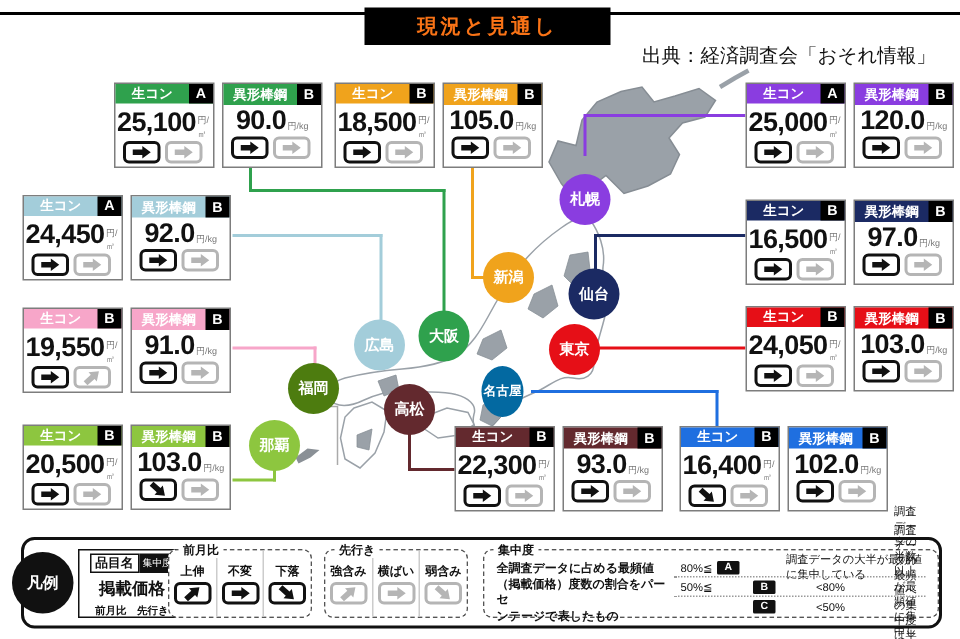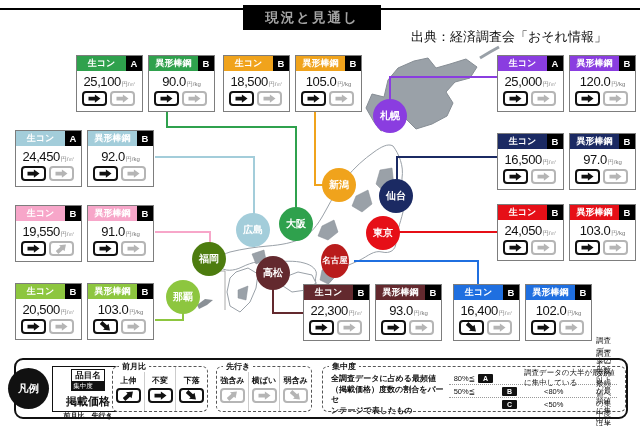--- a/index.html
+++ b/index.html
@@ -1,57 +1,57 @@
 <!DOCTYPE html>
 <html><head>
 <meta charset="utf-8">
 <style>
   html,body{margin:0;padding:0;background:#fff;}
   #stage{position:relative;width:640px;height:426px;overflow:hidden;background:#fff;
          font-family:"Liberation Sans","DejaVu Sans",sans-serif;color:#111;}
   svg.map{position:absolute;left:0;top:0;z-index:0;}
   
   .title-rule{position:absolute;left:0;top:8px;width:640px;height:2px;background:#000;z-index:2;}
-  .title-box{position:absolute;left:243px;top:5px;width:138px;height:25px;background:#000;color:#a3a3a3;
+  .title-box{position:absolute;left:243px;top:5px;width:164px;height:25px;background:#000;color:#f97316;
              display:flex;align-items:center;justify-content:center;font-size:13.5px;font-weight:bold;
              letter-spacing:2px;z-index:5;}
-  .source{position:absolute;left:411px;top:28px;font-size:13px;z-index:5;}
+  .source{position:absolute;left:428px;top:28px;font-size:13px;z-index:5;}
   
   .seg{position:absolute;z-index:1;}
   
   .city{position:absolute;width:34px;height:34px;border-radius:50%;display:flex;align-items:center;
         justify-content:center;color:#fff;font-weight:bold;font-size:10px;z-index:4;letter-spacing:0;}
   .city.c3{font-size:8.5px;}
   
   .group{position:absolute;display:flex;gap:5px;z-index:3;}
   .card{width:67px;height:57px;background:#fff;border:1px solid #7d7d7d;box-sizing:border-box;
         display:flex;flex-direction:column;}
   .card-head{height:15px;display:flex;align-items:stretch;color:#fff;font-weight:bold;}
   .head-label{flex:1;display:flex;align-items:center;justify-content:center;font-size:9px;}
   .grade{width:16px;background:#000;display:flex;align-items:center;justify-content:center;font-size:9.5px;}
   .card-price{flex:1;display:flex;align-items:center;justify-content:center;gap:1px;padding:0 1px;}
-  .val{font-weight:normal;font-size:13px;letter-spacing:-0.4px;}
+  .val{font-weight:bold;font-size:18px;letter-spacing:-0.4px;}
   .unit{font-size:6px;color:#777;align-self:center;margin-top:7px;}
   .card-arrows{display:flex;gap:3px;padding:0 0 5px 5px;}
   .chip{display:inline-flex;align-items:center;justify-content:center;width:25px;height:15px;
         border:2.2px solid #111;border-radius:4px;background:#fff;box-sizing:border-box;}
   .chip svg{width:15px;height:11px;fill:#111;}
   .chip.gray{border-color:#b5b5b5;}
   .chip.gray svg{fill:#b5b5b5;}
   .dir-up svg{transform:rotate(-42deg);}
   .dir-down svg{transform:rotate(42deg);}
   
   .legend-bar{position:absolute;left:14px;top:358px;width:614px;height:61px;border:2px solid #111;
               border-radius:9px;background:#fff;box-sizing:border-box;z-index:3;}
   .hanrei{position:absolute;left:8px;top:368px;width:41px;height:41px;border-radius:50%;background:#111;
           color:#fff;display:flex;align-items:center;justify-content:center;font-size:10.5px;
           font-weight:bold;z-index:5;}
   .sample{position:absolute;left:52px;top:366px;width:72px;height:46px;border:1.5px solid #111;
           background:#fff;box-sizing:border-box;z-index:4;display:flex;flex-direction:column;align-items:center;}
-  .sample-head{display:flex;margin-top:2px;flex-direction:column;}
+  .sample-head{display:flex;margin-top:2px;}
   .s-item{border:1.5px solid #111;font-weight:bold;font-size:8.5px;padding:0 3px;line-height:11px;}
   .s-conc{background:#111;color:#fff;font-size:6.5px;display:flex;align-items:center;padding:0 2px;}
   .s-price{font-weight:bold;font-size:11px;margin-top:3px;}
   .s-foot{font-size:7px;font-weight:bold;margin-top:2px;display:flex;gap:7px;}
   .dgroup{position:absolute;border:1.5px dashed #555;border-radius:6px;background:#fff;
           box-sizing:border-box;z-index:4;}
   .gtitle{position:absolute;top:-6px;left:6px;background:#fff;padding:0 3px;font-size:8px;font-weight:bold;}
   .mom{left:112px;top:366px;width:96px;height:46px;}
   .outl{left:216px;top:366px;width:96px;height:46px;}
   .conc{left:322px;top:366px;width:304px;height:46px;display:flex;}
@@ -116,33 +116,33 @@
   <div class="seg" style="left: 295px; top: 126px; width: 2px; height: 84px; background-color: rgb(47, 161, 77);"></div>
   <div class="seg" style="left: 155px; top: 156px; width: 100px; height: 2px; background-color: rgb(163, 205, 218);"></div>
   <div class="seg" style="left: 253px; top: 156px; width: 2px; height: 60px; background-color: rgb(163, 205, 218);"></div>
   <div class="seg" style="left: 155px; top: 231px; width: 56px; height: 2px; background-color: rgb(247, 166, 201);"></div>
   <div class="seg" style="left: 209px; top: 231px; width: 2px; height: 16px; background-color: rgb(247, 166, 201);"></div>
   <div class="seg" style="left: 182px; top: 308px; width: 2px; height: 13px; background-color: rgb(141, 198, 63);"></div>
   <div class="seg" style="left: 155px; top: 319px; width: 29px; height: 2px; background-color: rgb(141, 198, 63);"></div>
   <div class="seg" style="left: 272px; top: 288px; width: 2px; height: 26px; background-color: rgb(99, 41, 46);"></div>
   <div class="seg" style="left: 272px; top: 312px; width: 32px; height: 2px; background-color: rgb(99, 41, 46);"></div>
 
-  <div class="city" style="left: 373px; top: 99px; background-color: rgb(138, 61, 224);">
+  <div class="city" style="left: 373px; top: 116px; background-color: rgb(138, 61, 224);">
       <span>札幌</span>
     </div>
   <div class="city" style="left: 322px; top: 168px; background-color: rgb(240, 163, 28);">
       <span>新潟</span>
     </div>
   <div class="city" style="left: 379px; top: 179px; background-color: rgb(27, 42, 99);">
       <span>仙台</span>
     </div>
   <div class="city" style="left: 366px; top: 216px; background-color: rgb(230, 15, 23);">
       <span>東京</span>
     </div>
-  <div class="city c3" style="left: 321px; top: 244px; background-color: #b91c1c;">
+  <div class="city c3" style="left: 321px; top: 244px; background-color: #0369a1;">
       <span>名古屋</span>
     </div>
   <div class="city" style="left: 279px; top: 207px; background-color: rgb(47, 161, 77);">
       <span>大阪</span>
     </div>
   <div class="city" style="left: 236px; top: 213px; background-color: rgb(163, 205, 218);">
       <span>広島</span>
     </div>
   <div class="city" style="left: 256px; top: 256px; background-color: rgb(99, 41, 46); text-align: right;">
       <span>高松</span>

